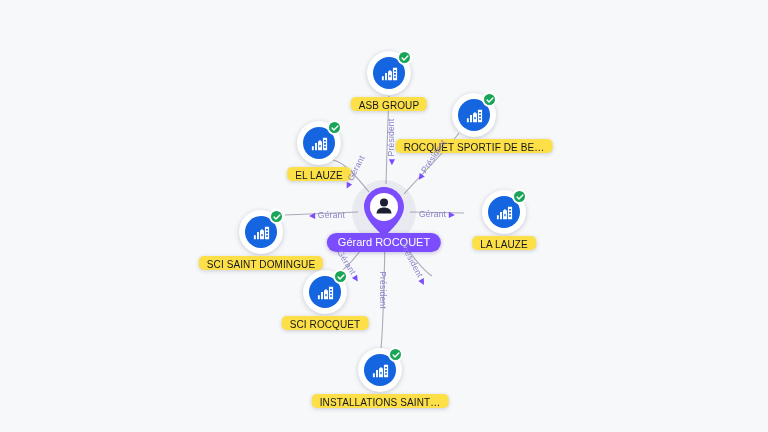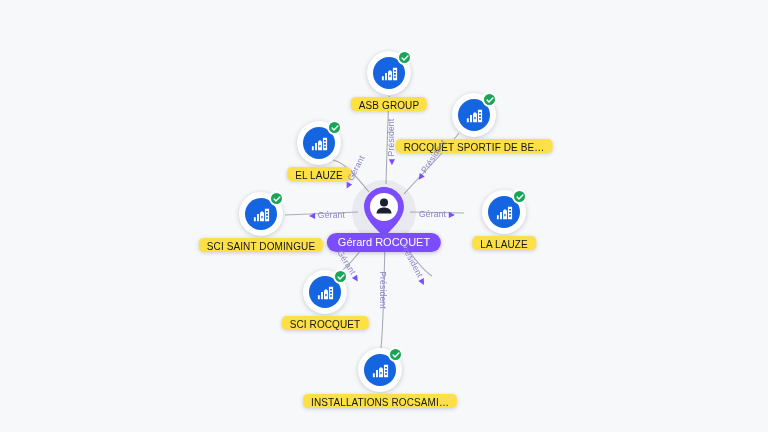--- a/index.html
+++ b/index.html
@@ -171,21 +171,21 @@
       </div>
       <div class="badge">
         <svg width="8" height="8" viewBox="0 0 10 10" xmlns="http://www.w3.org/2000/svg">
           <path d="M1.4 5.1 L3.7 7.4 L8.6 2.4" stroke="#fff" stroke-width="1.8" fill="none" stroke-linecap="round" stroke-linejoin="round"></path>
         </svg>
       </div>
     </div>
     <div class="node-label">EL LAUZE</div>
   </div>
 
-  <div class="node" style="left:261px;top:214px">
+  <div class="node" style="left:261px;top:232px">
     <div class="node-circle">
       <div class="node-inner">
         <svg width="19" height="19" viewBox="0 0 20 20" fill="#ffffff" xmlns="http://www.w3.org/2000/svg">
           <path d="M2 17h2v-4H2v4zm3.3 0h2V9.5h-2V17z"></path>
           <path d="M8.4 17h4.2V8.2L10.5 6.4 8.4 8.2V17zm1.4-5.3h1.4V14H9.8v-2.3z"></path>
           <path d="M13.6 17H18V4h-4.4v13zm1.2-10.6h2V8h-2V6.4zm0 3.2h2v1.6h-2V9.6zm0 3.2h2v1.6h-2v-1.6z"></path>
         </svg>
       </div>
       <div class="badge">
         <svg width="8" height="8" viewBox="0 0 10 10" xmlns="http://www.w3.org/2000/svg">
@@ -241,21 +241,21 @@
           <path d="M8.4 17h4.2V8.2L10.5 6.4 8.4 8.2V17zm1.4-5.3h1.4V14H9.8v-2.3z"></path>
           <path d="M13.6 17H18V4h-4.4v13zm1.2-10.6h2V8h-2V6.4zm0 3.2h2v1.6h-2V9.6zm0 3.2h2v1.6h-2v-1.6z"></path>
         </svg>
       </div>
       <div class="badge">
         <svg width="8" height="8" viewBox="0 0 10 10" xmlns="http://www.w3.org/2000/svg">
           <path d="M1.4 5.1 L3.7 7.4 L8.6 2.4" stroke="#fff" stroke-width="1.8" fill="none" stroke-linecap="round" stroke-linejoin="round"></path>
         </svg>
       </div>
     </div>
-    <div class="node-label">INSTALLATIONS ROCSAMI…</div>
+    <div class="node-label">INSTALLATIONS SAINT…</div>
   </div>
 
   <div class="edge-label" style="left:391px;top:142px;transform:translate(-50%,-50%) rotate(-90deg)">
     <span class="arrow">◀</span>
     <span>Président</span>
   </div>
 
   <div class="edge-label" style="left:431px;top:160px;transform:translate(-50%,-50%) rotate(-56deg)">
     <span class="arrow">◀</span>
     <span>Président</span>

